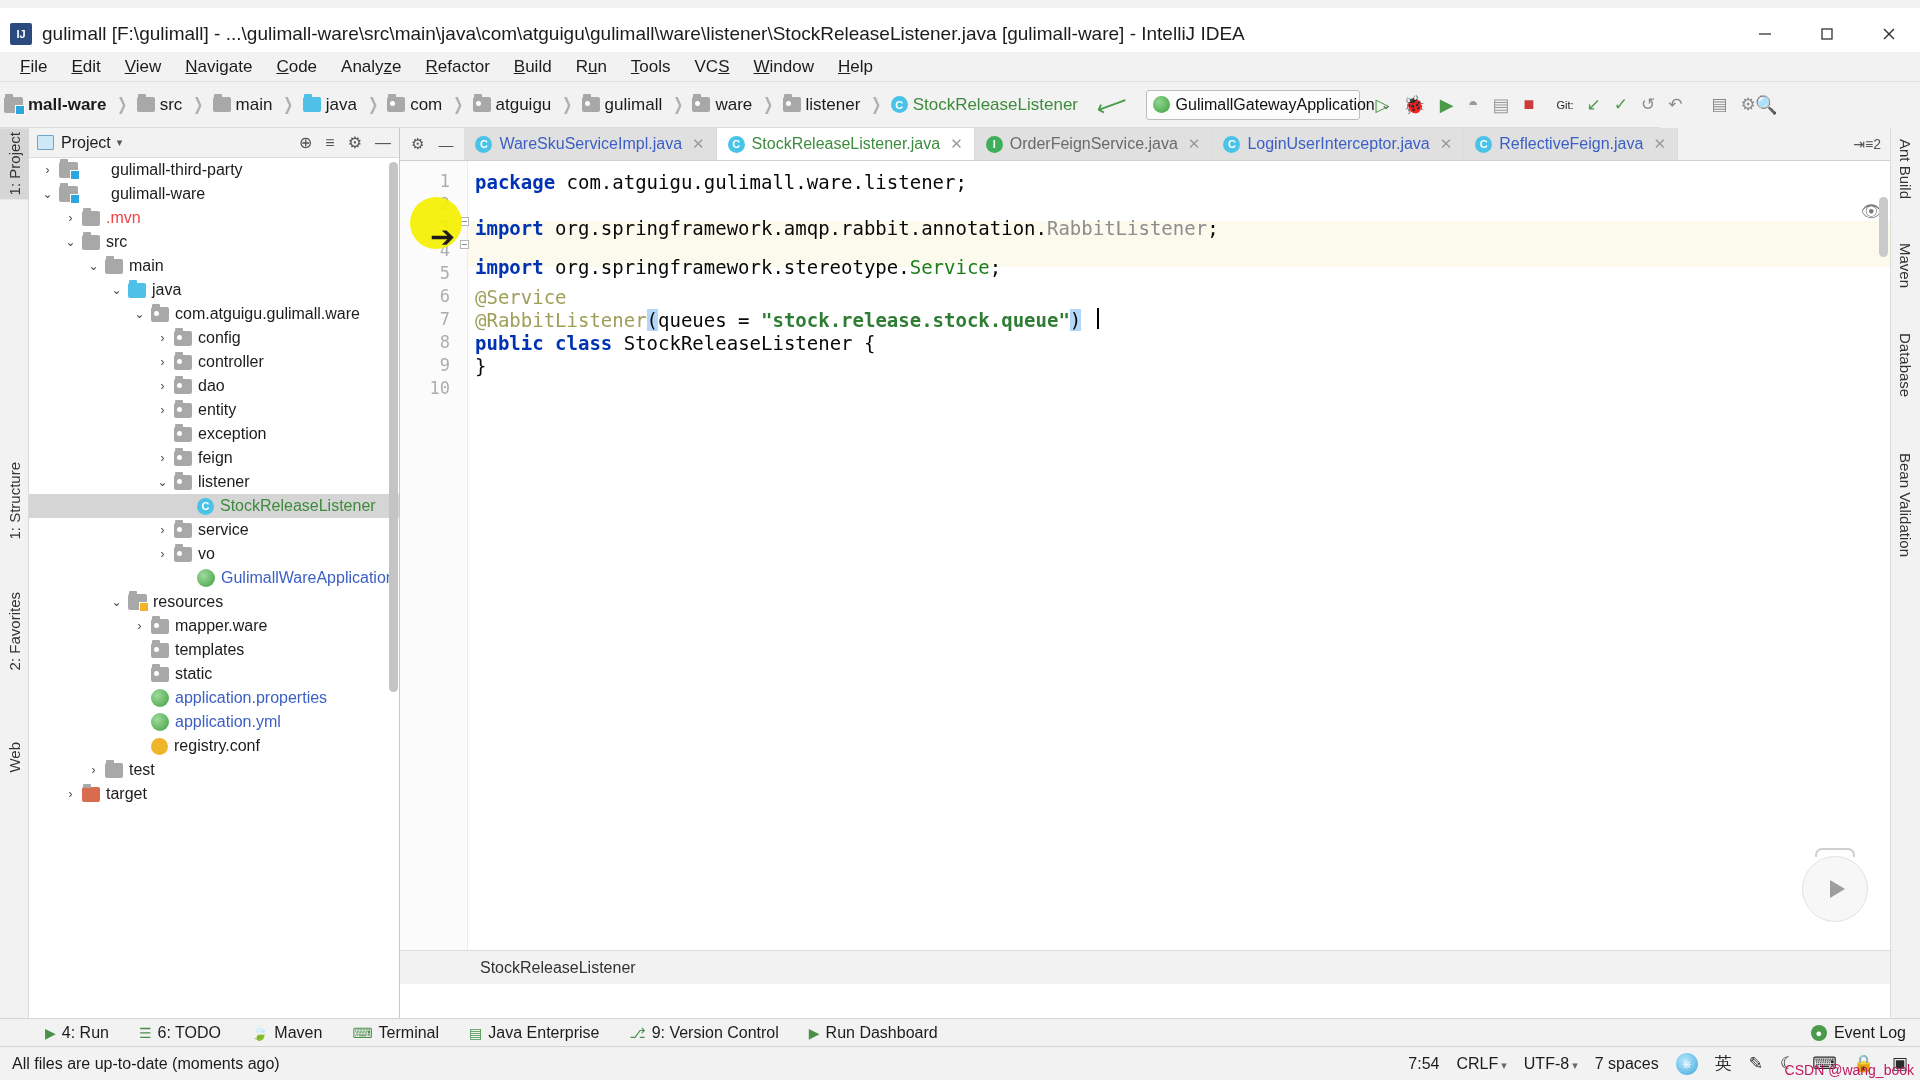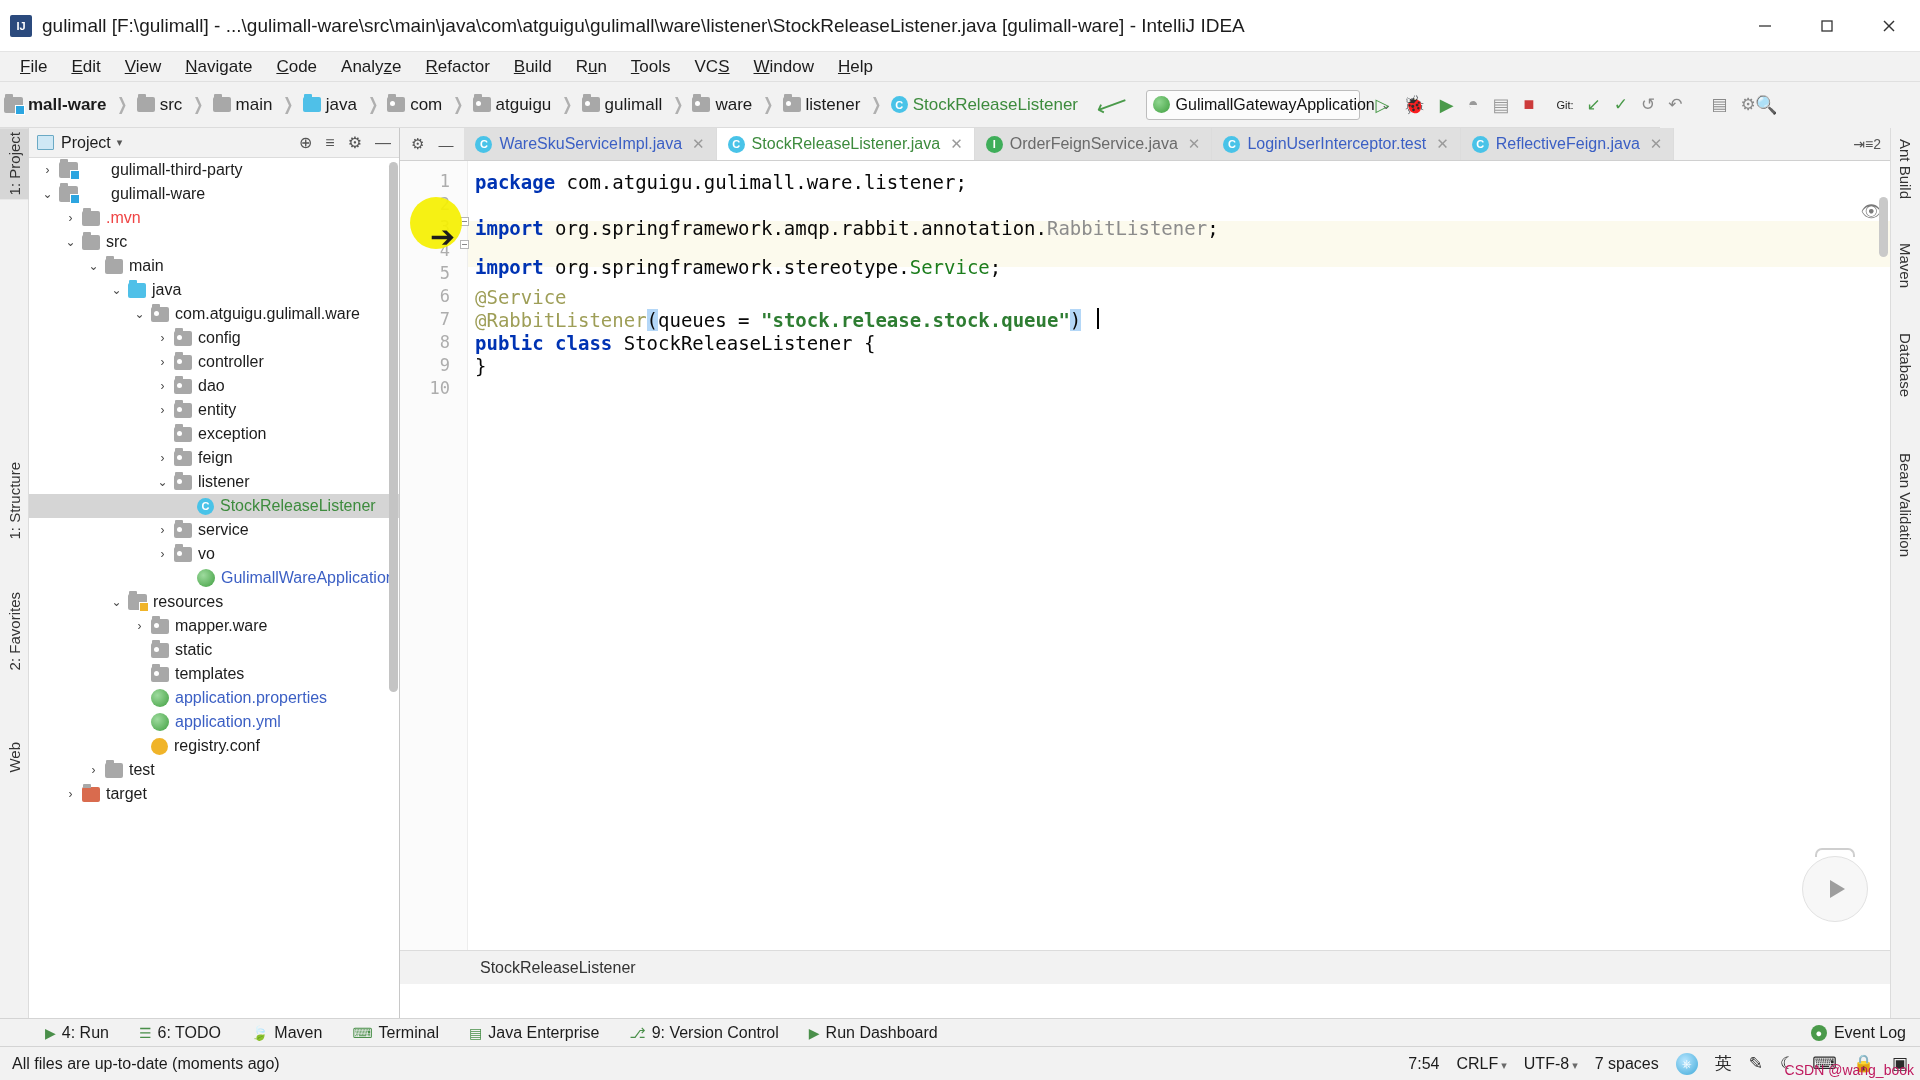--- a/index.html
+++ b/index.html
@@ -7,21 +7,21 @@
     width: 1920px; height: 1080px;
     overflow: hidden;
     font-family: "Liberation Sans", sans-serif;
     background: #f0f0f0;
     -webkit-font-smoothing: antialiased;
   }
   .app { position: relative; width: 1920px; height: 1080px; background: #f2f2f2; }
 
   
   .titlebar {
-    position: absolute; top: 0; left: 0; width: 1920px; height: 52px;
+    position: absolute; top: 8px; left: 0; width: 1920px; height: 52px;
     background: #ffffff; display: flex; align-items: center;
     border-bottom: 1px solid #e4e4e4;
   }
   .app-logo {
     width: 22px; height: 22px; margin-left: 10px; margin-right: 10px;
     background: #2b4a7d; border-radius: 2px; position: relative; flex: 0 0 auto;
   }
   .app-logo::after {
     content: "IJ"; position: absolute; inset: 0; color: #fff;
     font-size: 11px; font-weight: bold; display: flex;
@@ -570,26 +570,26 @@
           <span class="lbl">resources</span>
         </div>
         <div class="node" style="padding-left: 104px;">
           <span class="arrow">›</span>
           <span class="folder-ico pkg" style="margin-left: 5px;"></span>
           <span class="lbl">mapper.ware</span>
         </div>
         <div class="node" style="padding-left: 104px;">
           <span class="arrow none">›</span>
           <span class="folder-ico pkg" style="margin-left: 5px;"></span>
-          <span class="lbl">static</span>
+          <span class="lbl">templates</span>
         </div>
         <div class="node" style="padding-left: 104px;">
           <span class="arrow none">›</span>
           <span class="folder-ico pkg" style="margin-left: 5px;"></span>
-          <span class="lbl">templates</span>
+          <span class="lbl">static</span>
         </div>
         <div class="node" style="padding-left: 104px;">
           <span class="arrow none">›</span>
           <span class="spring-ico" style="margin-left: 5px;"></span>
           <span class="lbl blue">application.properties</span>
         </div>
         <div class="node" style="padding-left: 104px;">
           <span class="arrow none">›</span>
           <span class="spring-ico" style="margin-left: 5px;"></span>
           <span class="lbl blue">application.yml</span>
@@ -630,21 +630,21 @@
             <span class="tname green">StockReleaseListener.java</span>
             <span class="x">✕</span>
           </div>
           <div class="tab inactive">
             <span class="cls-ico iface">I</span>
             <span class="tname gray">OrderFeignService.java</span>
             <span class="x">✕</span>
           </div>
           <div class="tab inactive">
             <span class="cls-ico">C</span>
-            <span class="tname blue">LoginUserInterceptor.test</span>
+            <span class="tname blue">LoginUserInterceptor.java</span>
             <span class="x">✕</span>
           </div>
           <div class="tab inactive">
             <span class="cls-ico">C</span>
             <span class="tname blue">ReflectiveFeign.java</span>
             <span class="x">✕</span>
           </div>
         </div>
       <div class="tab-extra">
         <span>⇥≡2</span>

